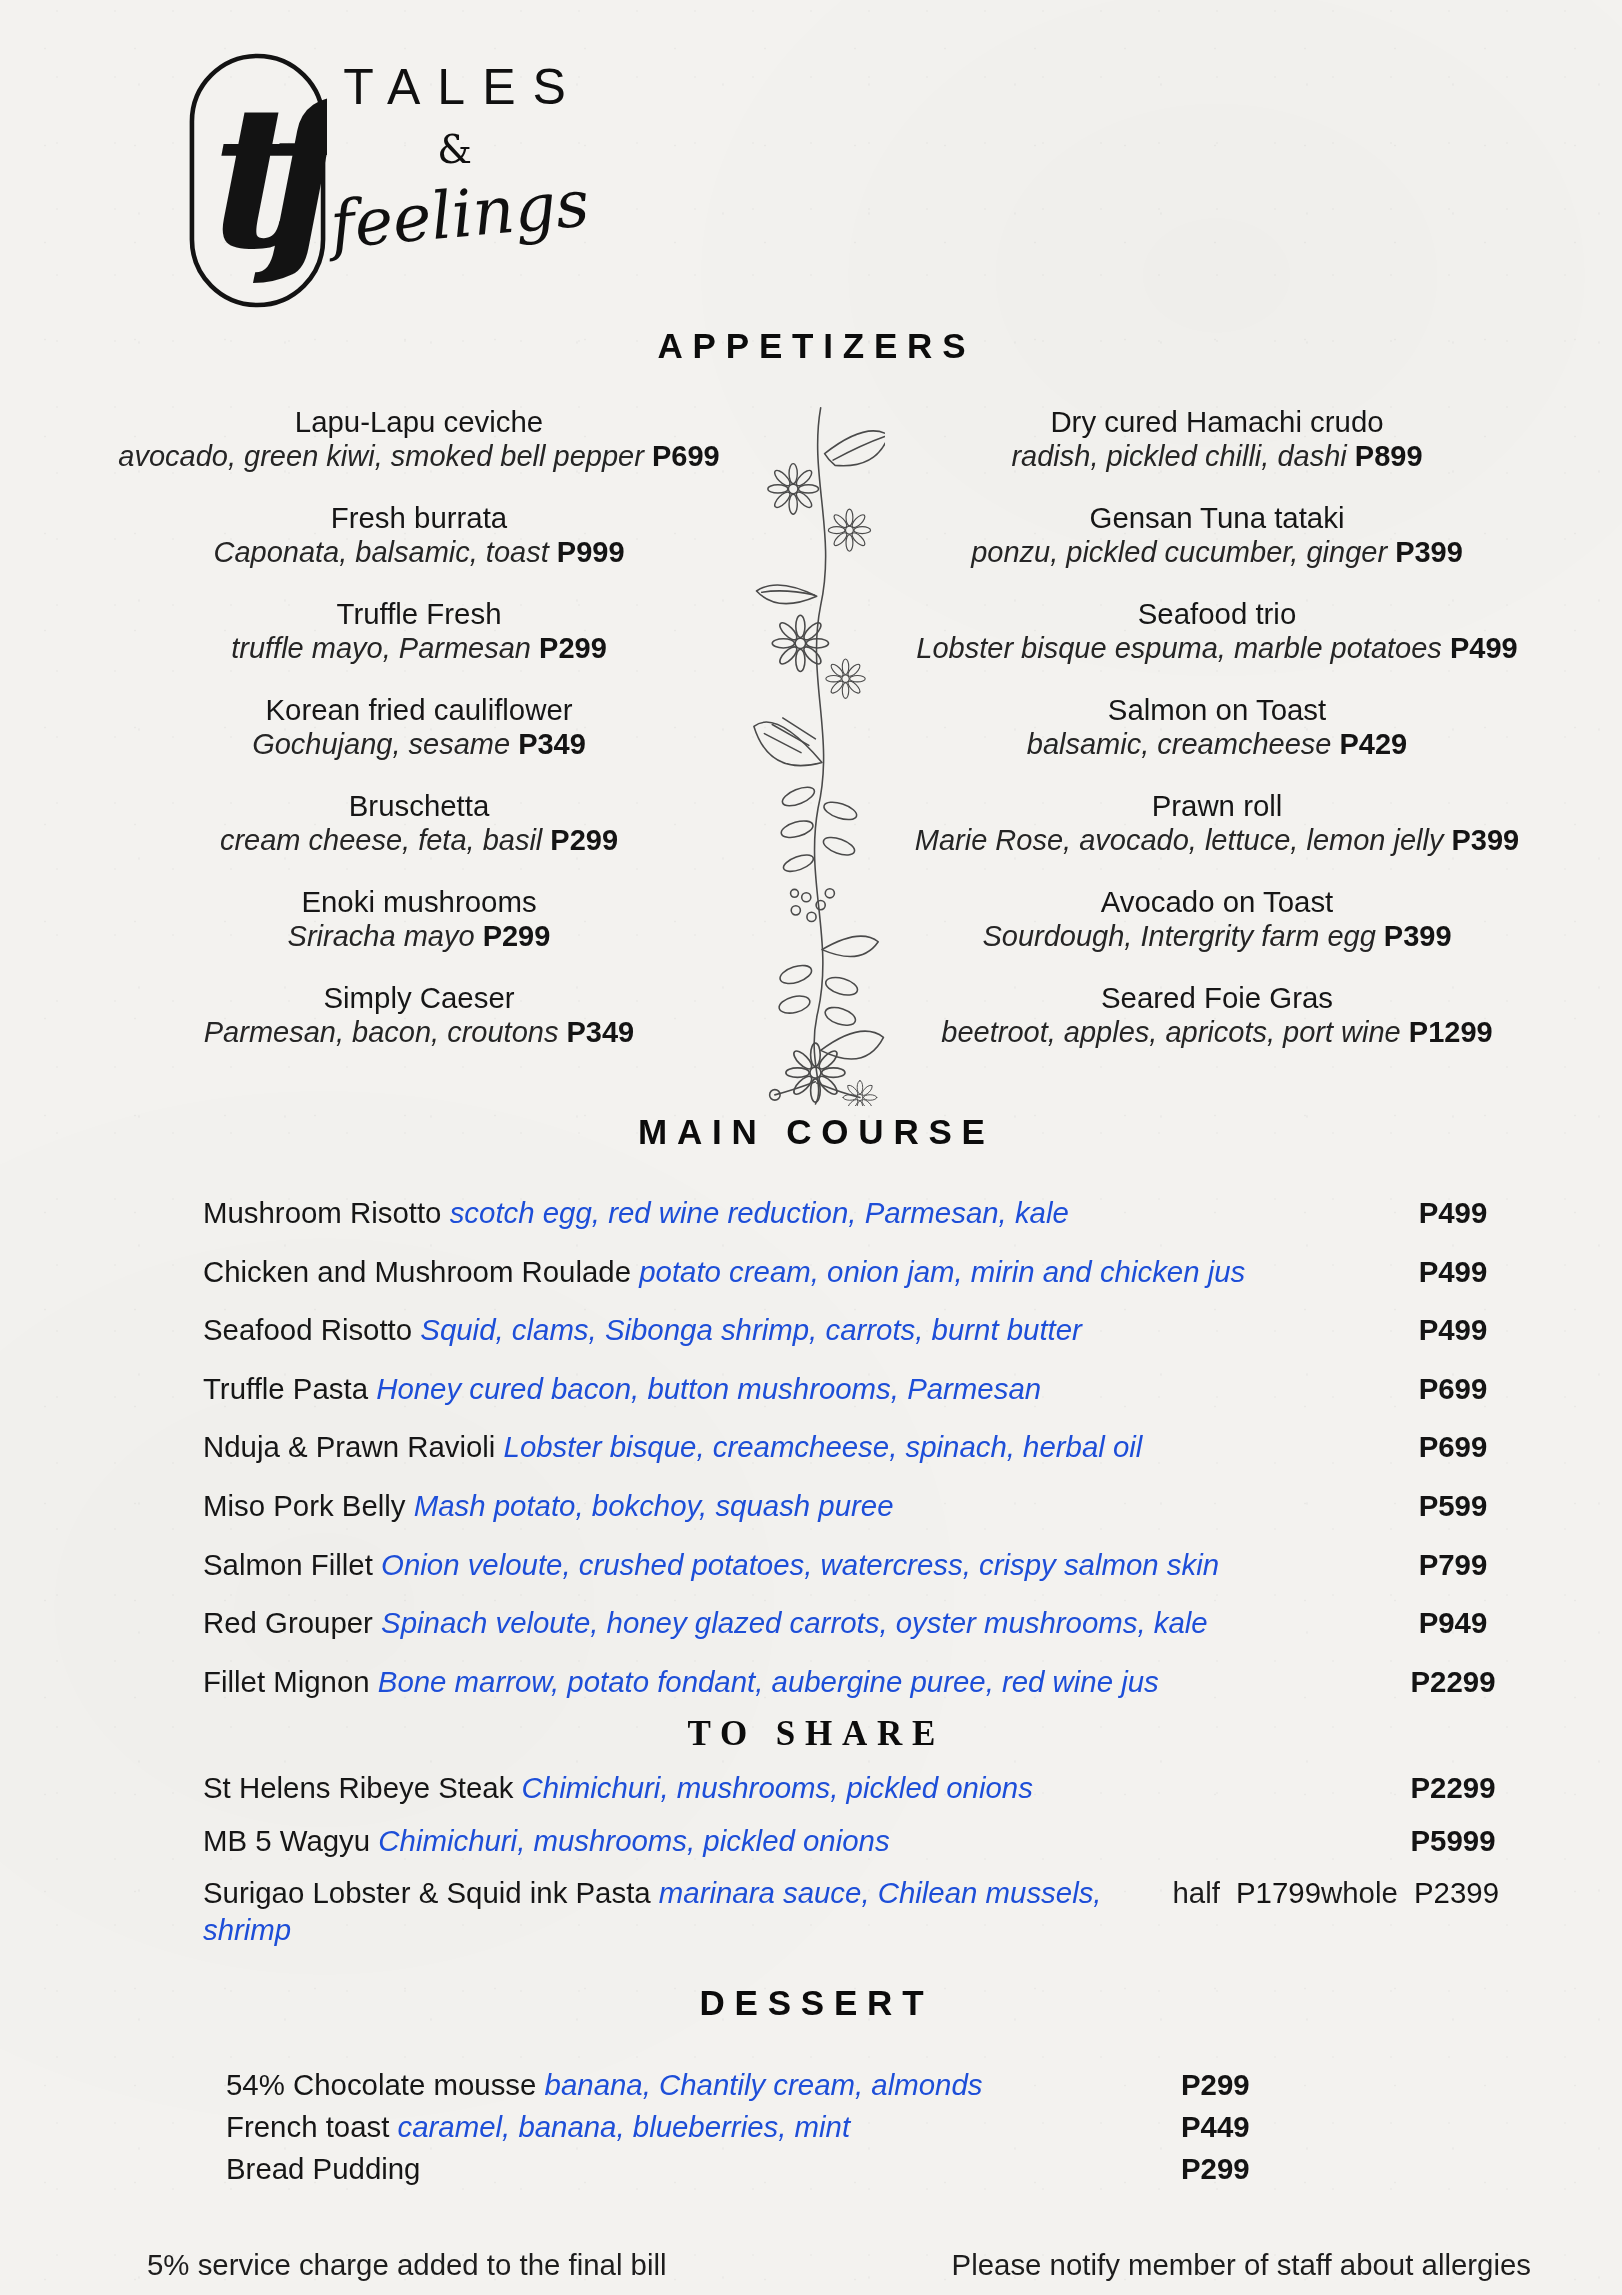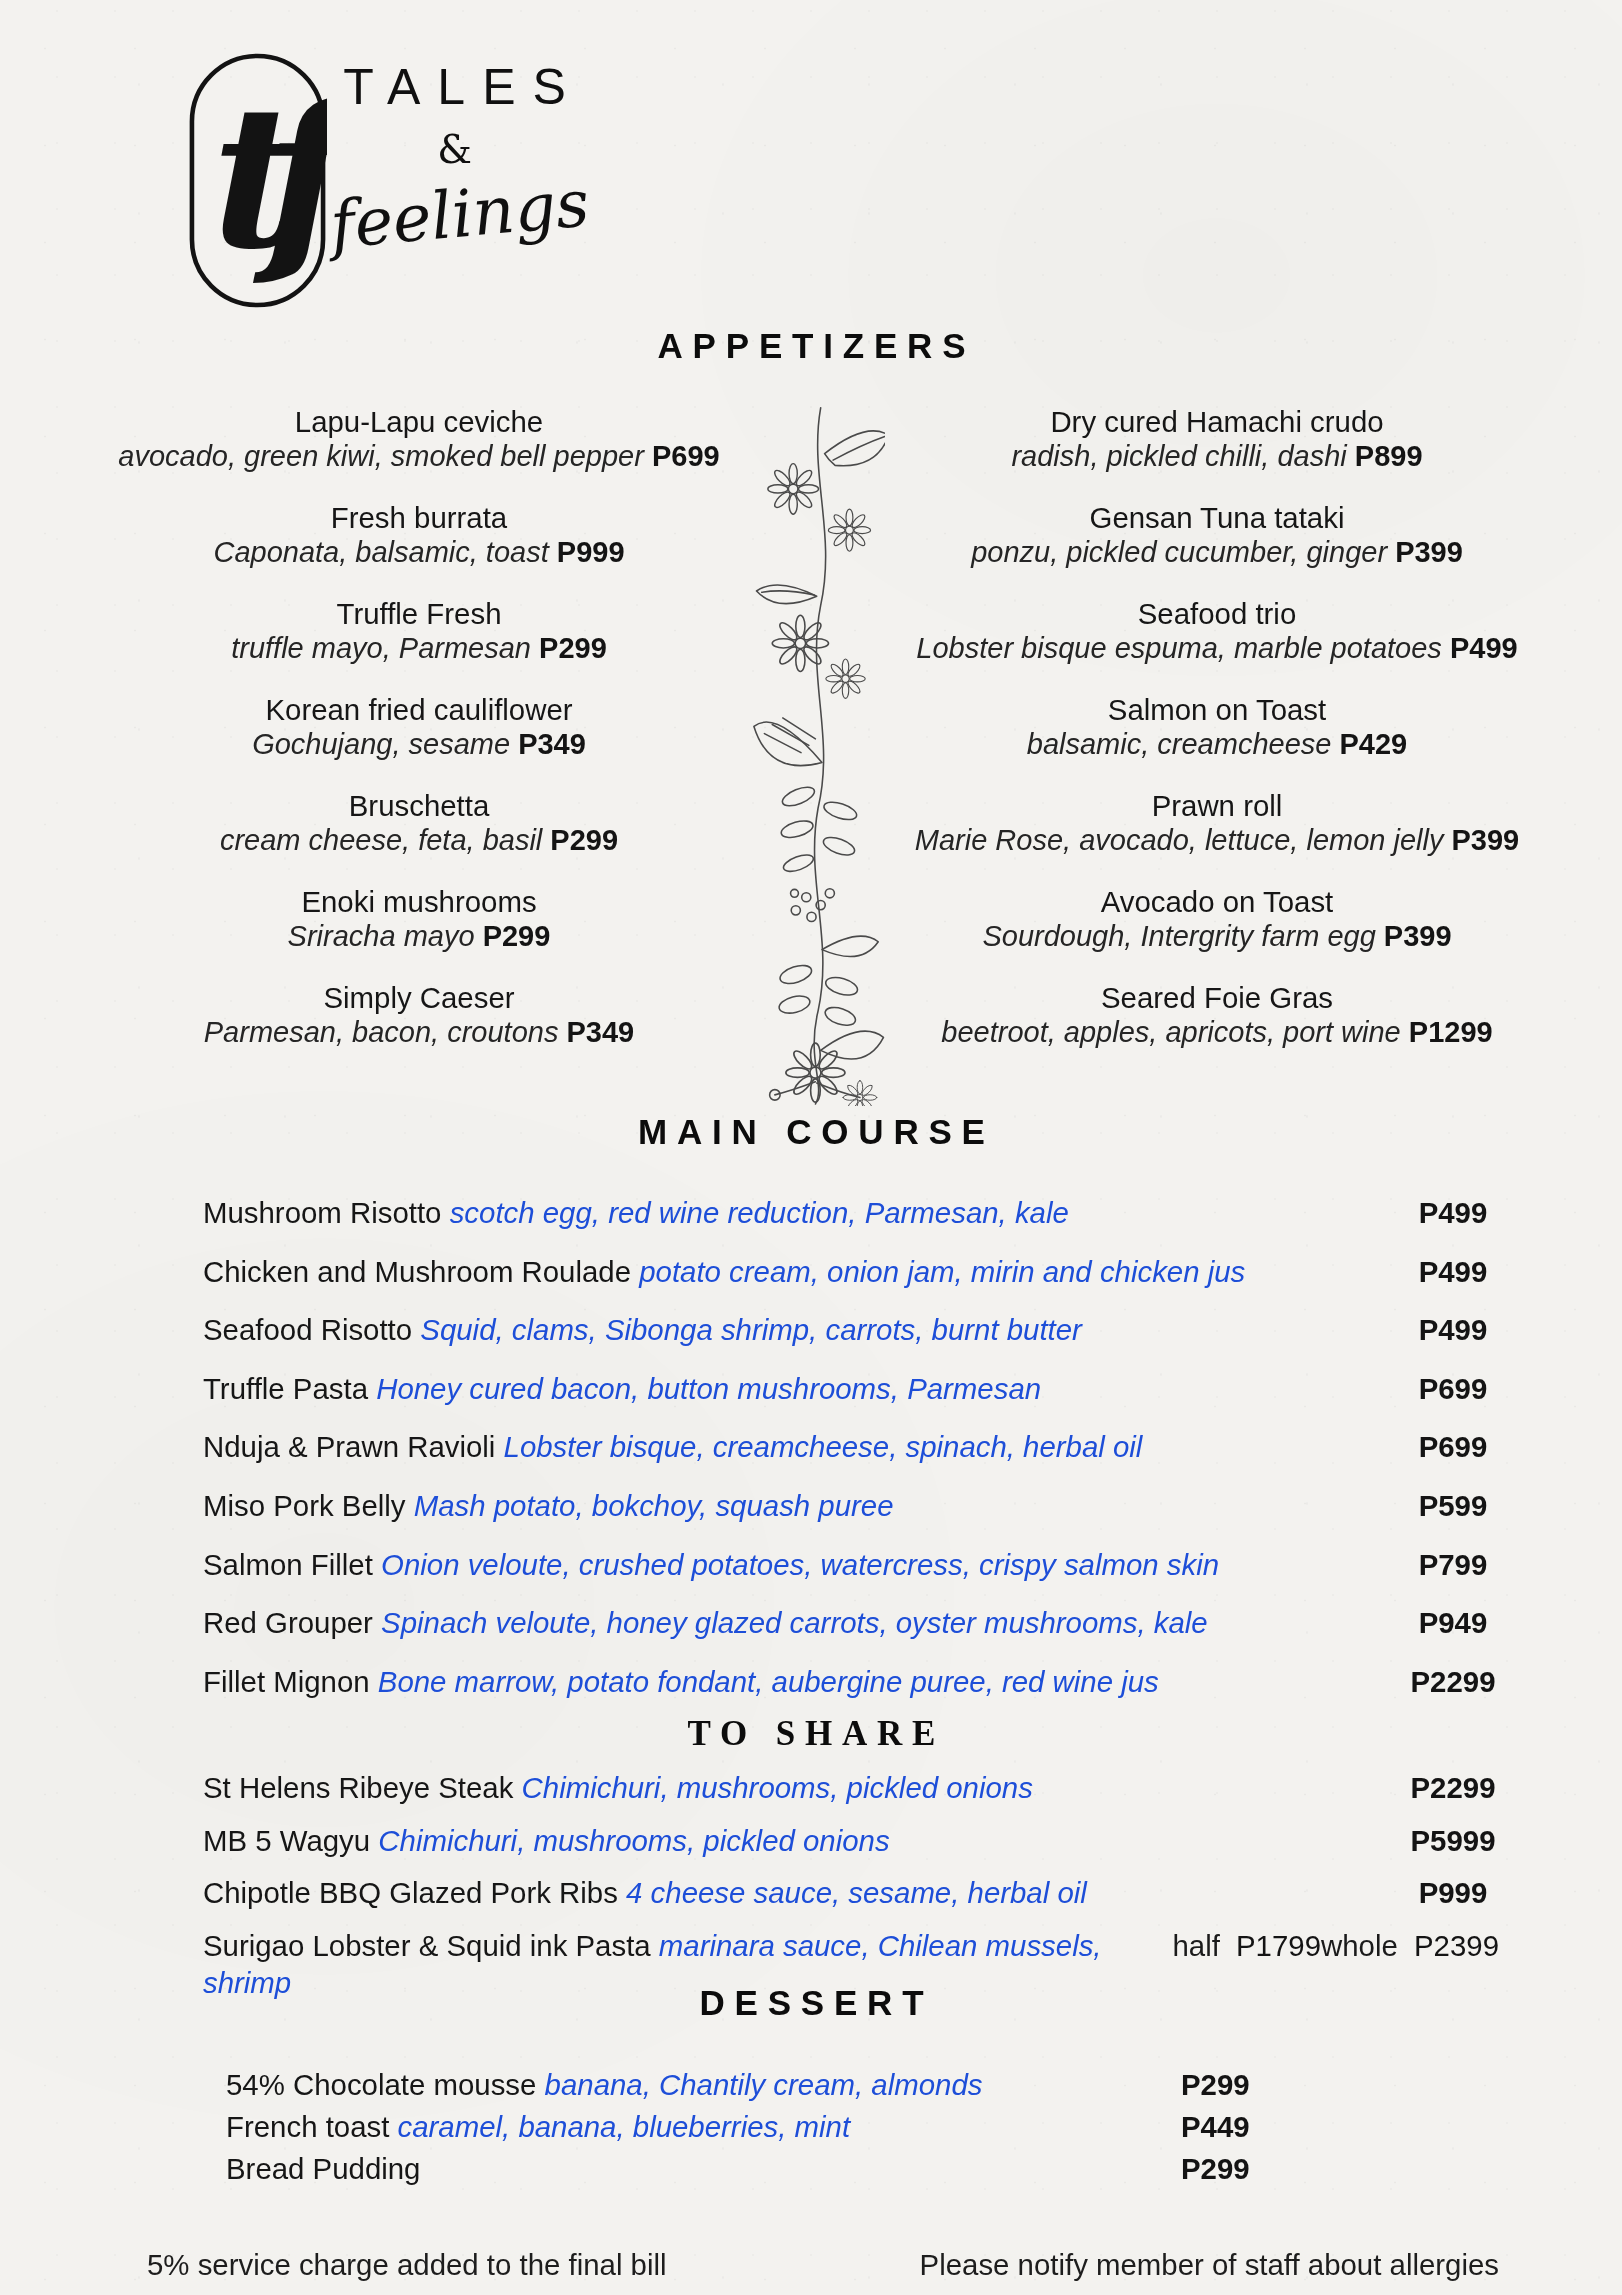--- a/index.html
+++ b/index.html
@@ -58,21 +58,21 @@
   .price-line{display:flex;align-items:baseline;}
   .price-label{color:#1b1b1b;}
   .price-value{width:92px;margin-left:9.2px;text-align:right;font-weight:400;color:#141414;}
 
   
   #dessert-list{top:2066px;left:226px;width:1040px;}
   .drow{display:flex;align-items:flex-start;font-size:29.4px;line-height:37px;margin-bottom:5.2px;}
   .drow .row-price{width:85px;text-align:left;margin-left:13px;}
 
   
-  #footer{top:2248px;left:147px;right:124px;display:flex;justify-content:space-between;font-size:29.4px;color:#1d1d1d;}
+  #footer{top:2248px;left:147px;right:92px;display:flex;justify-content:space-between;font-size:29.4px;color:#1d1d1d;}
 
   
   #floral{left:738px;top:396px;width:147px;height:710px;}
   #floral *{stroke:#4a4a4a;stroke-width:2.4;fill:none;stroke-linecap:round;stroke-linejoin:round;}
 </style>
 </head>
 <body>
 
 <svg id="logo-svg" class="abs" viewBox="0 0 212 392" aria-hidden="true">
   <rect x="6" y="6" width="200" height="380" rx="100" ry="100" fill="none" stroke="#131313" stroke-width="7"></rect>
@@ -239,24 +239,20 @@
 <div id="share-list" class="abs list">
     <div class="row">
       <div class="row-left"><span class="row-name">St Helens Ribeye Steak</span> <span class="row-desc">Chimichuri, mushrooms, pickled onions</span></div>
       <span class="row-price">P2299</span>
     </div>
     <div class="row">
       <div class="row-left"><span class="row-name">MB 5 Wagyu</span> <span class="row-desc">Chimichuri, mushrooms, pickled onions</span></div>
       <span class="row-price">P5999</span>
     </div>
     <div class="row">
-      <div class="row-left"><span class="row-name">Chipotle BBQ Glazed Pork Ribs</span> <span class="row-desc">4 cheese sauce, sesame, herbal oil</span></div>
-      <span class="row-price">P999</span>
-    </div>
-    <div class="row">
       <div class="row-left"><span class="row-name">Surigao Lobster &amp; Squid ink Pasta</span> <span class="row-desc">marinara sauce, Chilean mussels, shrimp</span></div>
       <div class="price-stack">
         <div class="price-line">
           <span class="price-label">half</span>
           <span class="price-value">P1799</span>
         </div>
         <div class="price-line">
           <span class="price-label">whole</span>
           <span class="price-value">P2399</span>
         </div>

